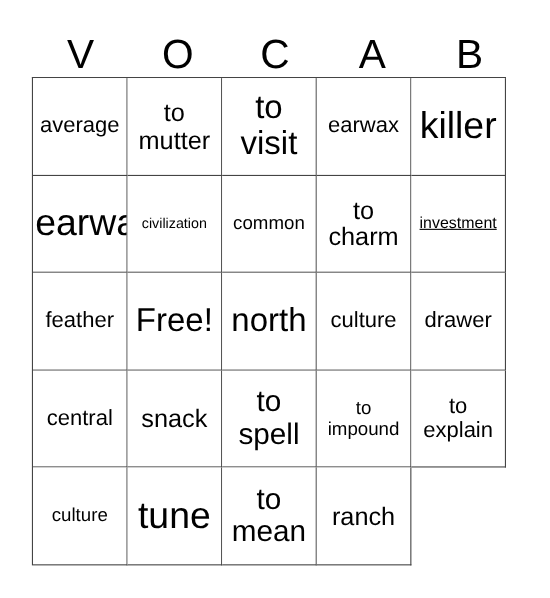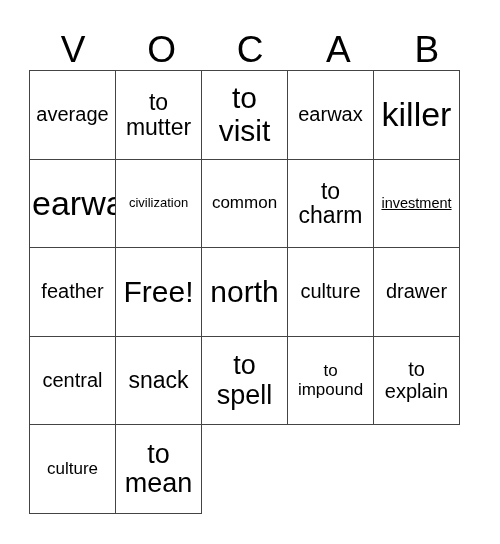--- a/index.html
+++ b/index.html
@@ -171,18 +171,24 @@
       </div>
 
     <div class="cell">
         <span class="cell-text fs-m">to
 explain</span>
       </div>
     <div class="cell">
         <span class="cell-text fs-sm">culture</span>
       </div>
     <div class="cell">
+        <span class="cell-text fs-xxl">tune</span>
+      </div>
+    <div class="cell">
         <span class="cell-text fs-l">to
 mean</span>
+      </div>
+    <div class="cell">
+        <span class="cell-text fs-ml">ranch</span>
       </div>
 
   </div>
 </div>
 
 </body></html>

